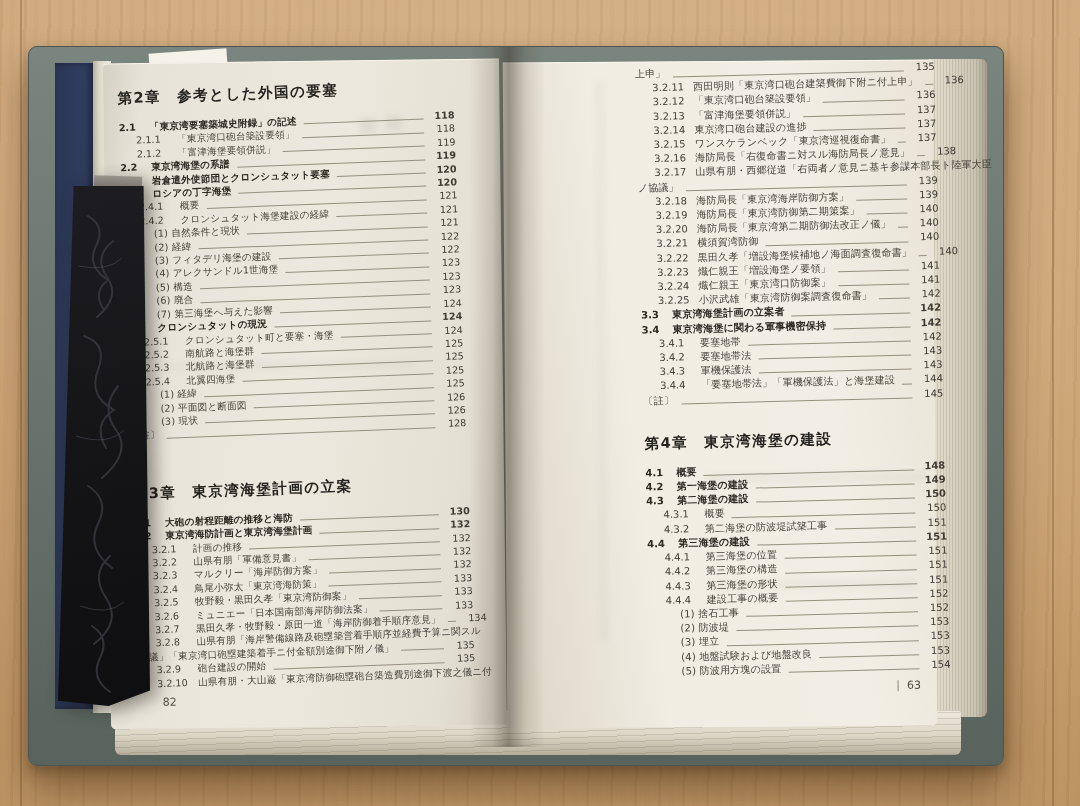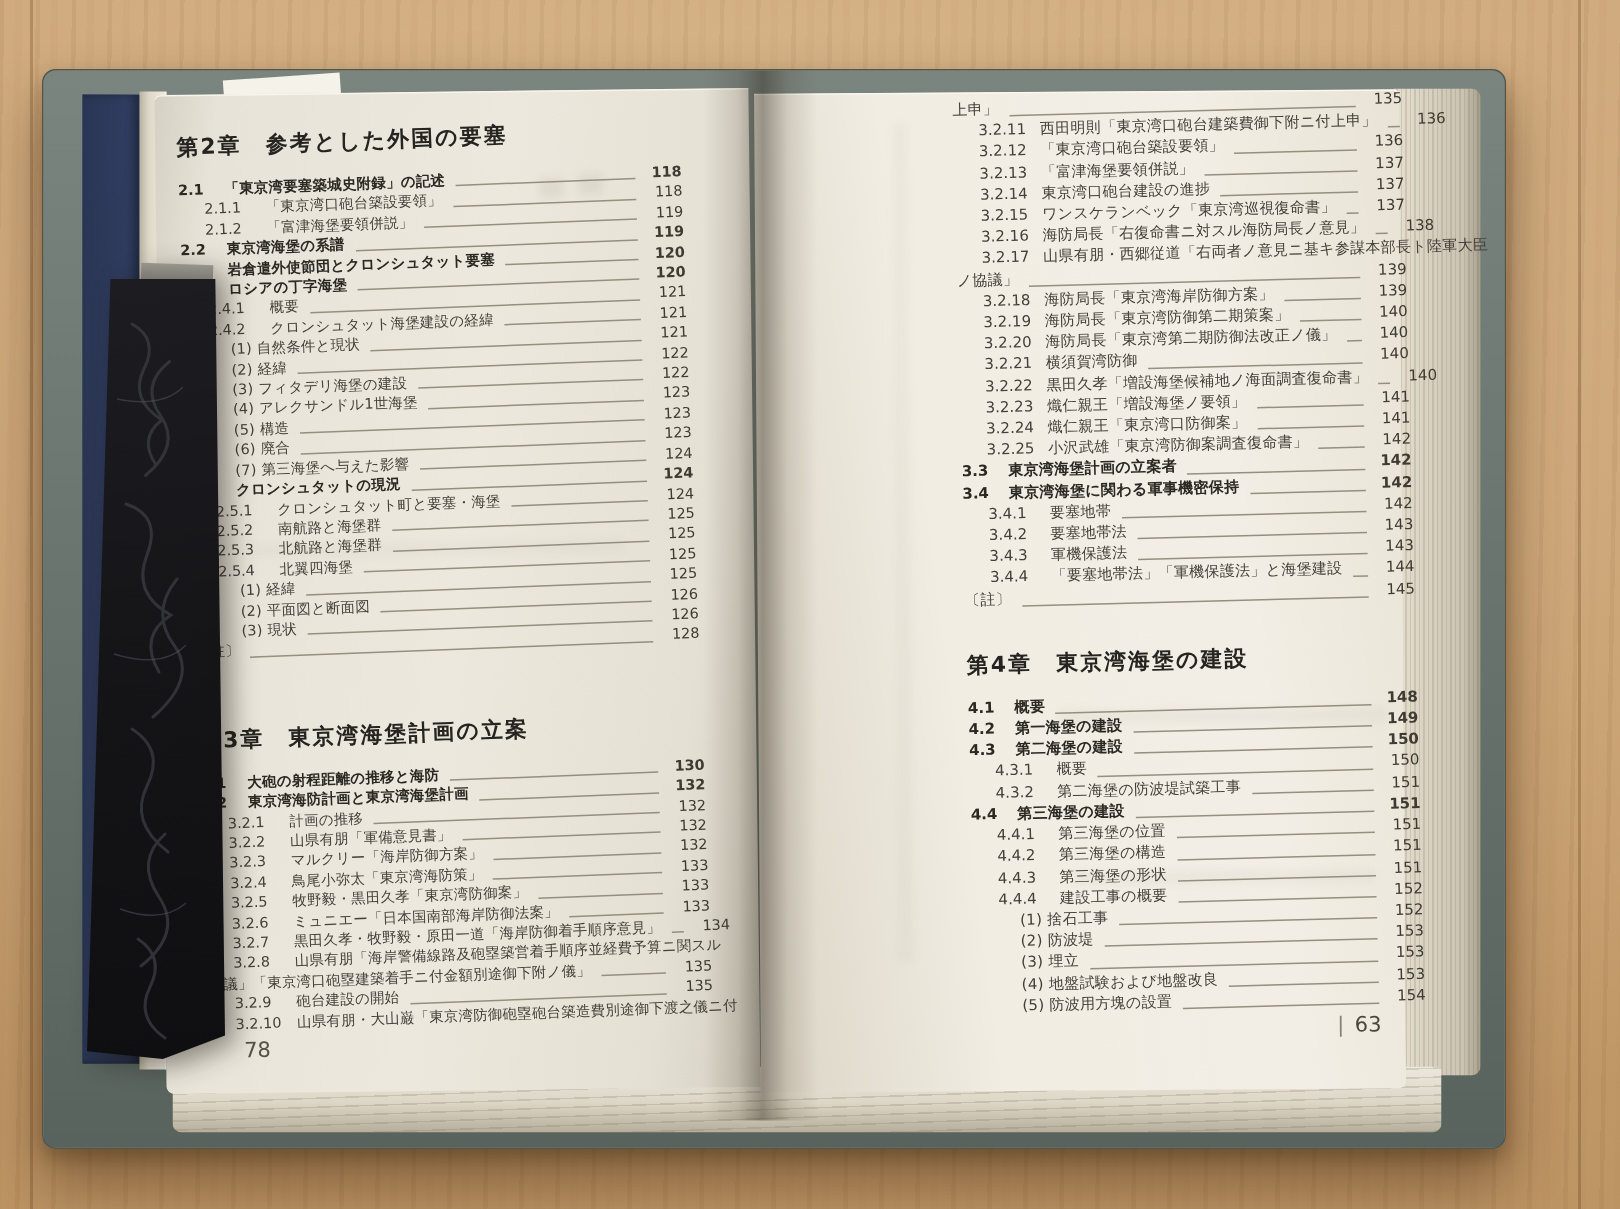--- a/index.html
+++ b/index.html
@@ -65,21 +65,21 @@
   .lv2 .no{min-width:34px;}
   .lv2{padding-left:17px;}
   .lv3{padding-left:31px;}
   .lv0{padding-left:0;}
   .lbl{flex:0 0 auto;letter-spacing:0.2px;}
   .leader{flex:1 1 auto;border-bottom:1px solid #958f7e;margin:0 5px 3px 7px;min-width:8px;}
   .pg{flex:0 0 26px;text-align:right;color:#3f3b33;}
   .gap{height:42px;}
   .page-right .gap{height:26px;}
 
-  .folio{position:absolute;font-size:14px;color:#55524a;}
+  .folio{position:absolute;font-size:11px;color:#55524a;}
   .folio-l{left:52px;bottom:20px;}
   .folio-r{right:16px;bottom:34px;color:#4a473f;}
   .folio-bar{display:inline-block;margin-right:7px;opacity:0.65;}
 
   
   .smudge{position:absolute;background:#8f8a7c;filter:blur(3px);opacity:0.13;pointer-events:none;}
   .sm1{left:256px;top:58px;width:16px;height:14px;}
   .sm2{left:282px;top:56px;width:16px;height:14px;}
   .sm3{left:92px;top:20px;width:10px;height:560px;opacity:0.06;}
   .sm4{left:200px;top:412px;width:220px;height:10px;opacity:0.07;}
@@ -318,21 +318,21 @@
             <span class="no">3.2.9</span>
             <span class="lbl">砲台建設の開始</span>
             <span class="leader"></span>
             <span class="pg">135</span>
           </div>
           <div class="row lv2">
             <span class="no">3.2.10</span>
             <span class="lbl">山県有朋・大山巌「東京湾防御砲塁砲台築造費別途御下渡之儀ニ付</span>
           </div>
         </div>
-      <div class="folio folio-l">78</div>
+      <div class="folio folio-l">82</div>
     </div>
 
     <div class="page page-right">
       <div class="smudge sm3"></div>
       <div class="smudge sm4"></div>
       <div class="smudge sm5"></div>
       <div class="toc toc-right" id="right-toc">
           <div class="row lvcont">
             <span class="lbl">上申」</span>
             <span class="leader"></span>

